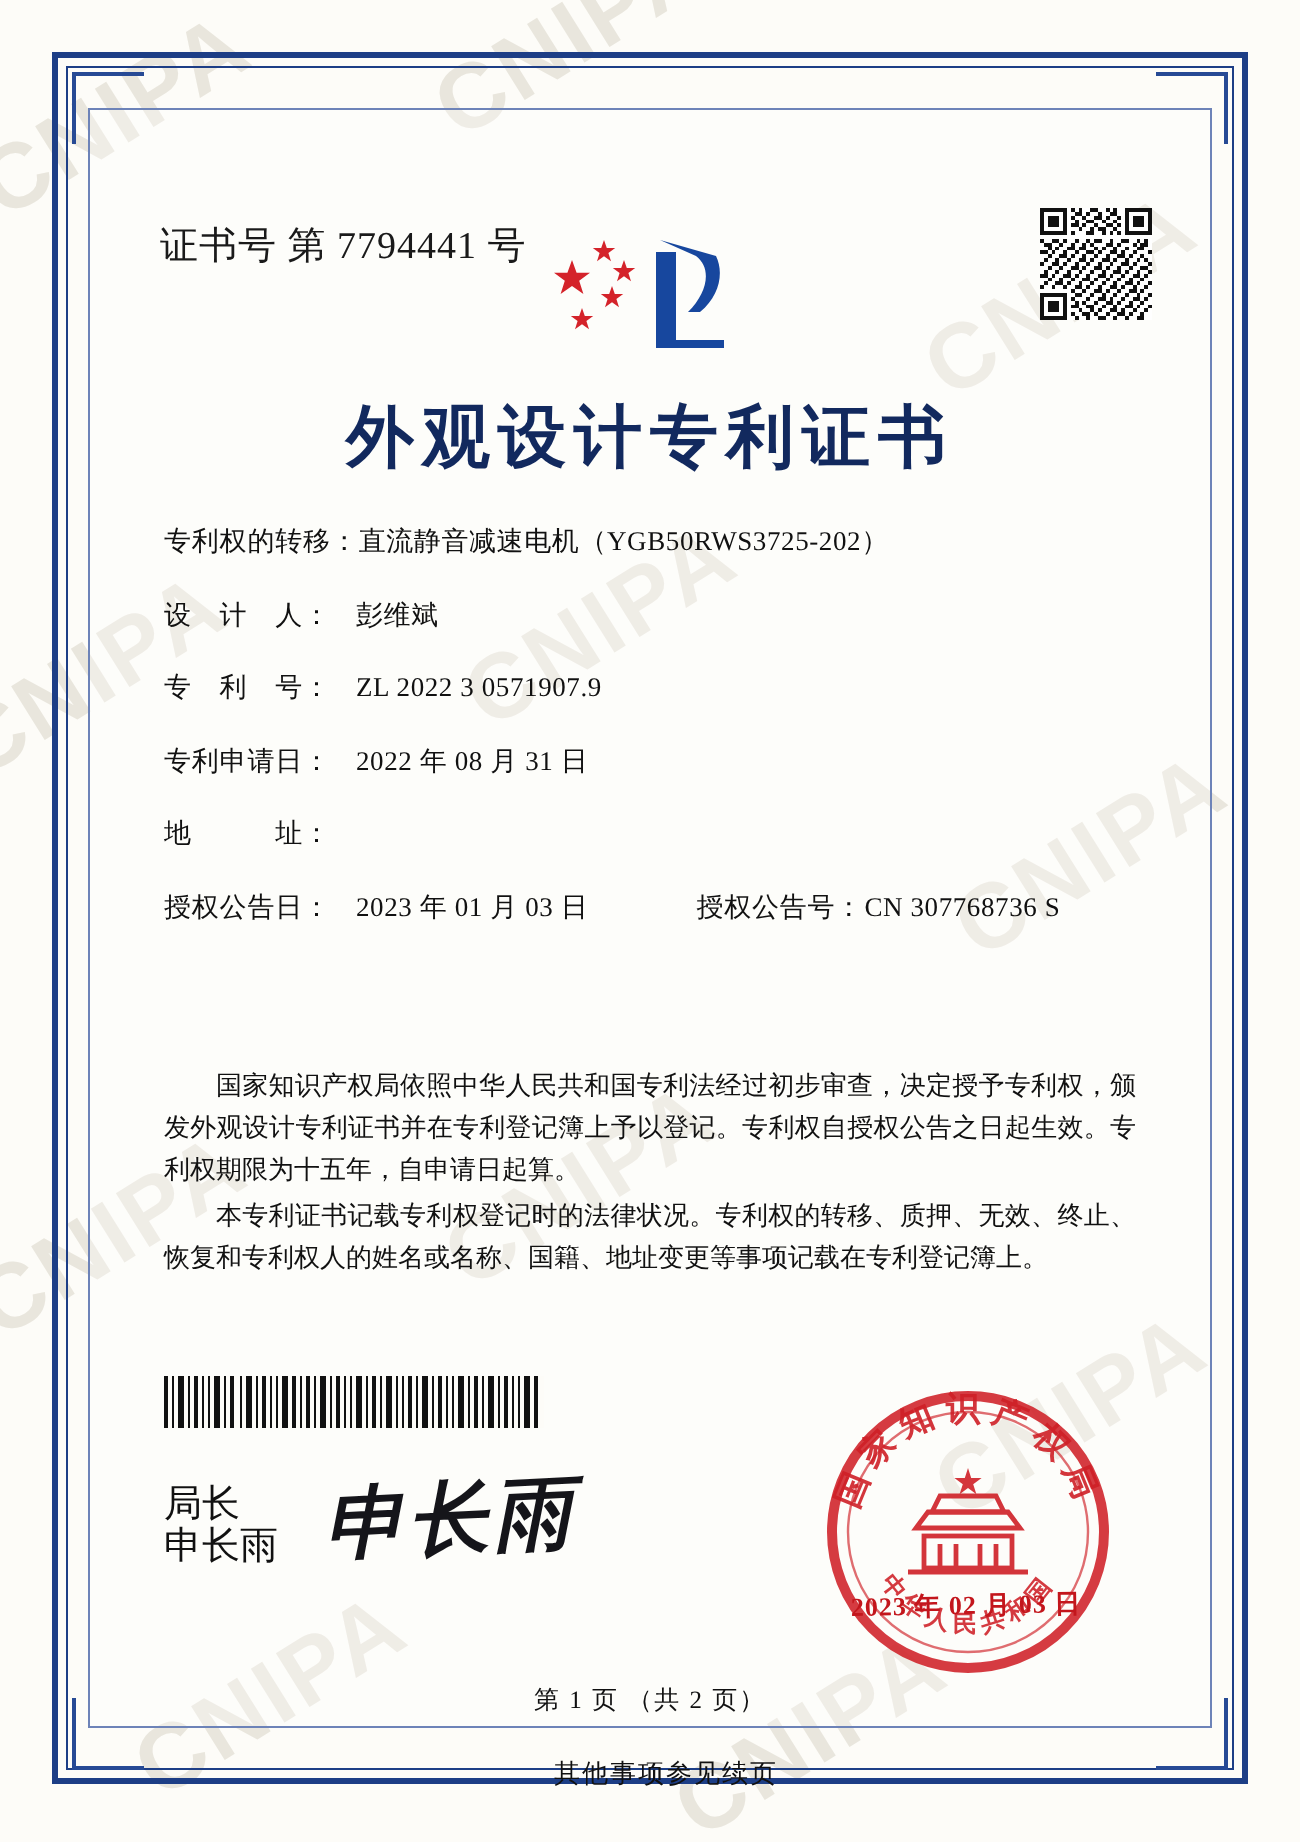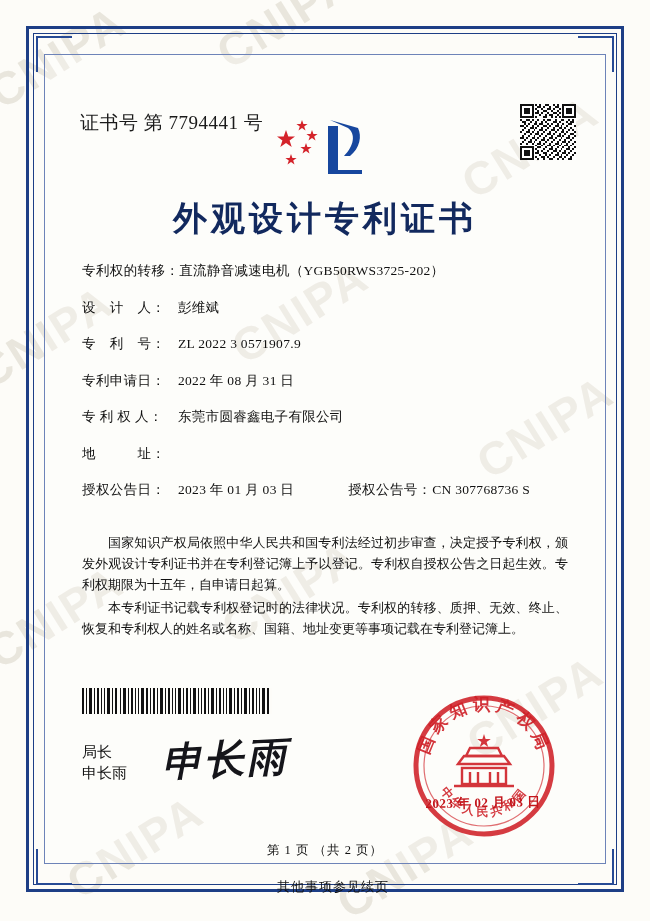--- a/index.html
+++ b/index.html
@@ -176,21 +176,21 @@
     left: 38px;
     top: 634px;
     width: 190px;
     height: 26px;
   }
 
   .signature-block {
     position: absolute;
     left: 38px;
     top: 688px;
-    font-size: 15px;
+    font-size: 19px;
     line-height: 21px;
     color: #111;
   }
   .sig-hand {
     position: absolute;
     left: 118px;
     top: 678px;
     font-size: 40px;
     font-family: "Liberation Serif", "DejaVu Serif", serif;
     font-style: italic;
@@ -534,24 +534,20 @@
       </div>
       <div class="field-row">
         <span class="field-label">专　利　号：</span>
         <span class="field-value">ZL 2022 3 0571907.9</span>
       </div>
       <div class="field-row">
         <span class="field-label">专利申请日：</span>
         <span class="field-value">2022 年 08 月 31 日</span>
       </div>
       <div class="field-row">
-        <span class="field-label">专 利 权 人：</span>
-        <span class="field-value">东莞市圆睿鑫电子有限公司</span>
-      </div>
-      <div class="field-row">
         <span class="field-label">地　　　址：</span>
       </div>
       <div class="field-row">
         <span class="field-label">授权公告日：</span>
         <span class="field-value">2023 年 01 月 03 日</span>
         <span class="field-label second-label">授权公告号：</span>
         <span class="field-value">CN 307768736 S</span>
       </div>
     </div>
 

